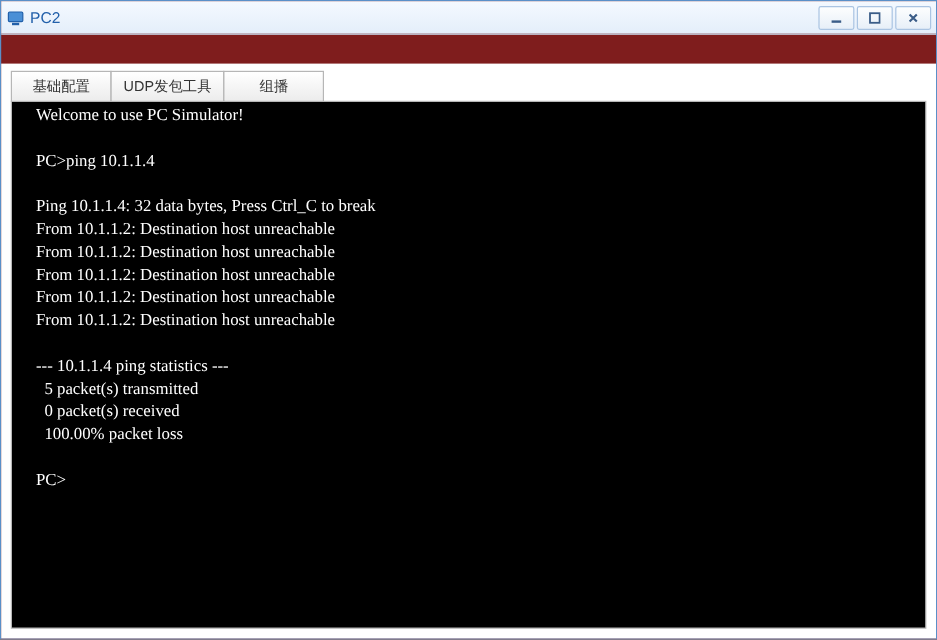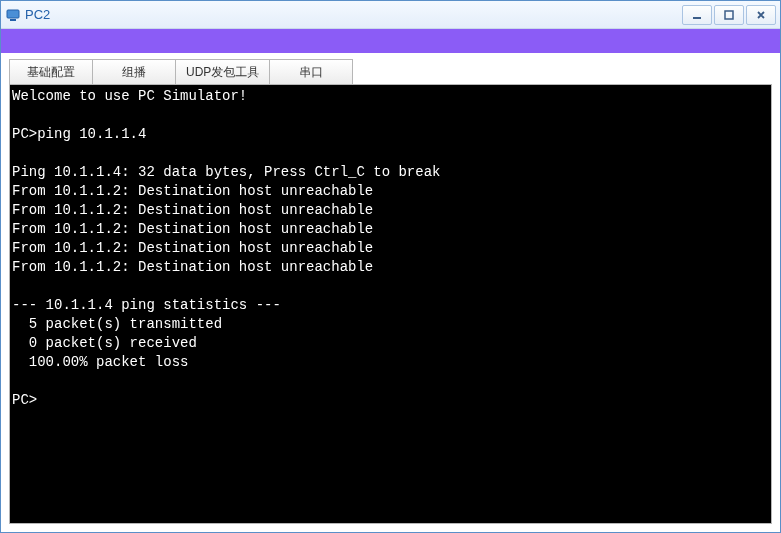--- a/index.html
+++ b/index.html
@@ -8,21 +8,21 @@
       font-size: 12px;
       background: #fff;
       width: 781px;
       height: 533px;
       overflow: hidden;
     }
     .window {
       width: 781px;
       height: 533px;
       border: 1px solid #5a8fc8;
-      background: #8b5cf6;
+      background: #7f1d1d;
       display: flex;
       flex-direction: column;
     }
     .titlebar {
       height: 28px;
       background: linear-gradient(to bottom, #f4f9ff, #e4eefa);
       border-bottom: 1px solid #c9d8ea;
       display: flex;
       align-items: center;
       padding: 0 4px;
@@ -88,24 +88,24 @@
       border-top: 1px solid #b6b6b6;
       margin-top: -1px;
       background: #fff;
       padding: 0;
       display: flex;
     }
     .terminal {
       flex: 1;
       background: #000;
       color: #fff;
-      font-family: Liberation Mono, monospace;
+      font-family: Liberation Serif, serif;
       font-size: 14px;
       line-height: 19px;
-      padding: 2px 2px;
+      padding: 2px 20px;
       white-space: pre;
       overflow: hidden;
       margin: 0;
     }
   </style>
 </head>
 <body>
 
 <div class="window">
   <div class="titlebar">
@@ -136,27 +136,24 @@
       </div>
     </div>
   </div>
 
   <div class="content">
     <div class="tabs">
       <div class="tab">
           <span>基础配置</span>
         </div>
       <div class="tab">
-          <span>组播</span>
-        </div>
-      <div class="tab">
           <span>UDP发包工具</span>
         </div>
       <div class="tab">
-          <span>串口</span>
+          <span>组播</span>
         </div>
     </div>
 
     <div class="terminal-wrap">
 <pre class="terminal"><span>Welcome to use PC Simulator!</span>
 <span></span>
 <span>PC&gt;ping 10.1.1.4</span>
 <span></span>
 <span>Ping 10.1.1.4: 32 data bytes, Press Ctrl_C to break</span>
 <span>From 10.1.1.2: Destination host unreachable</span>

